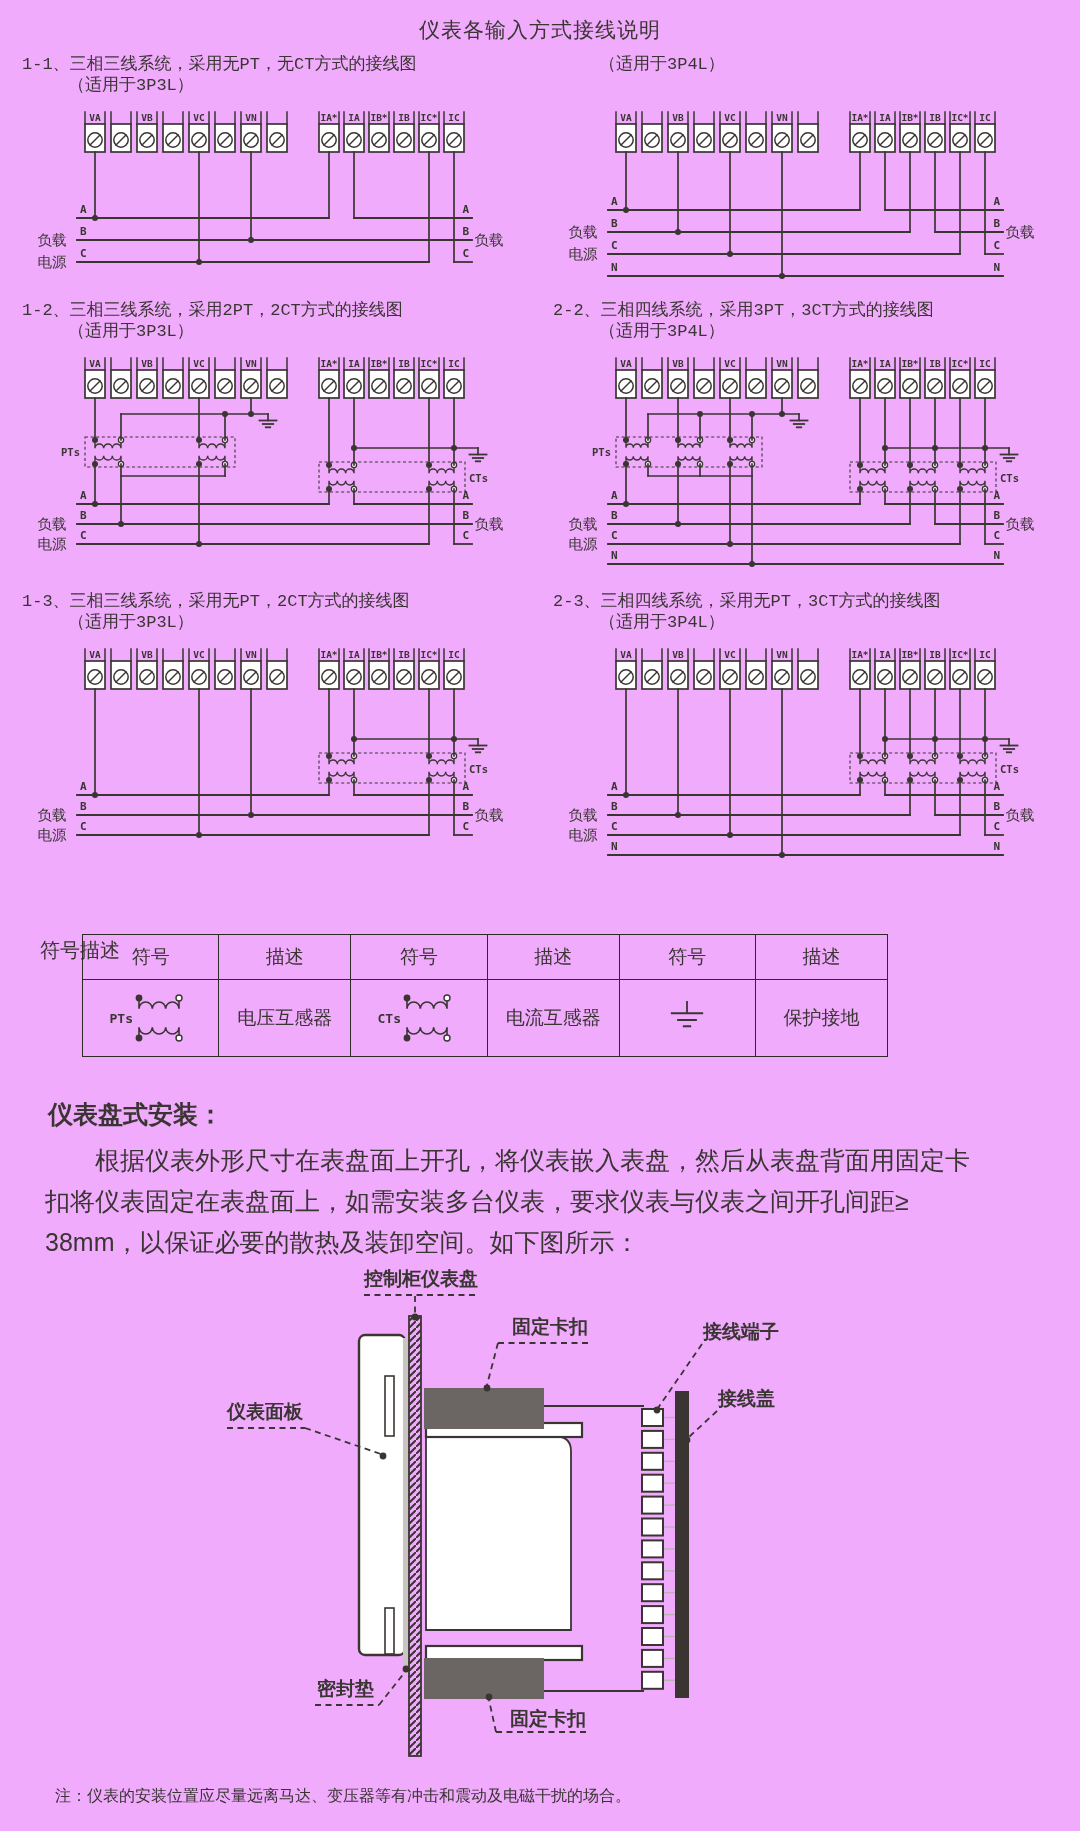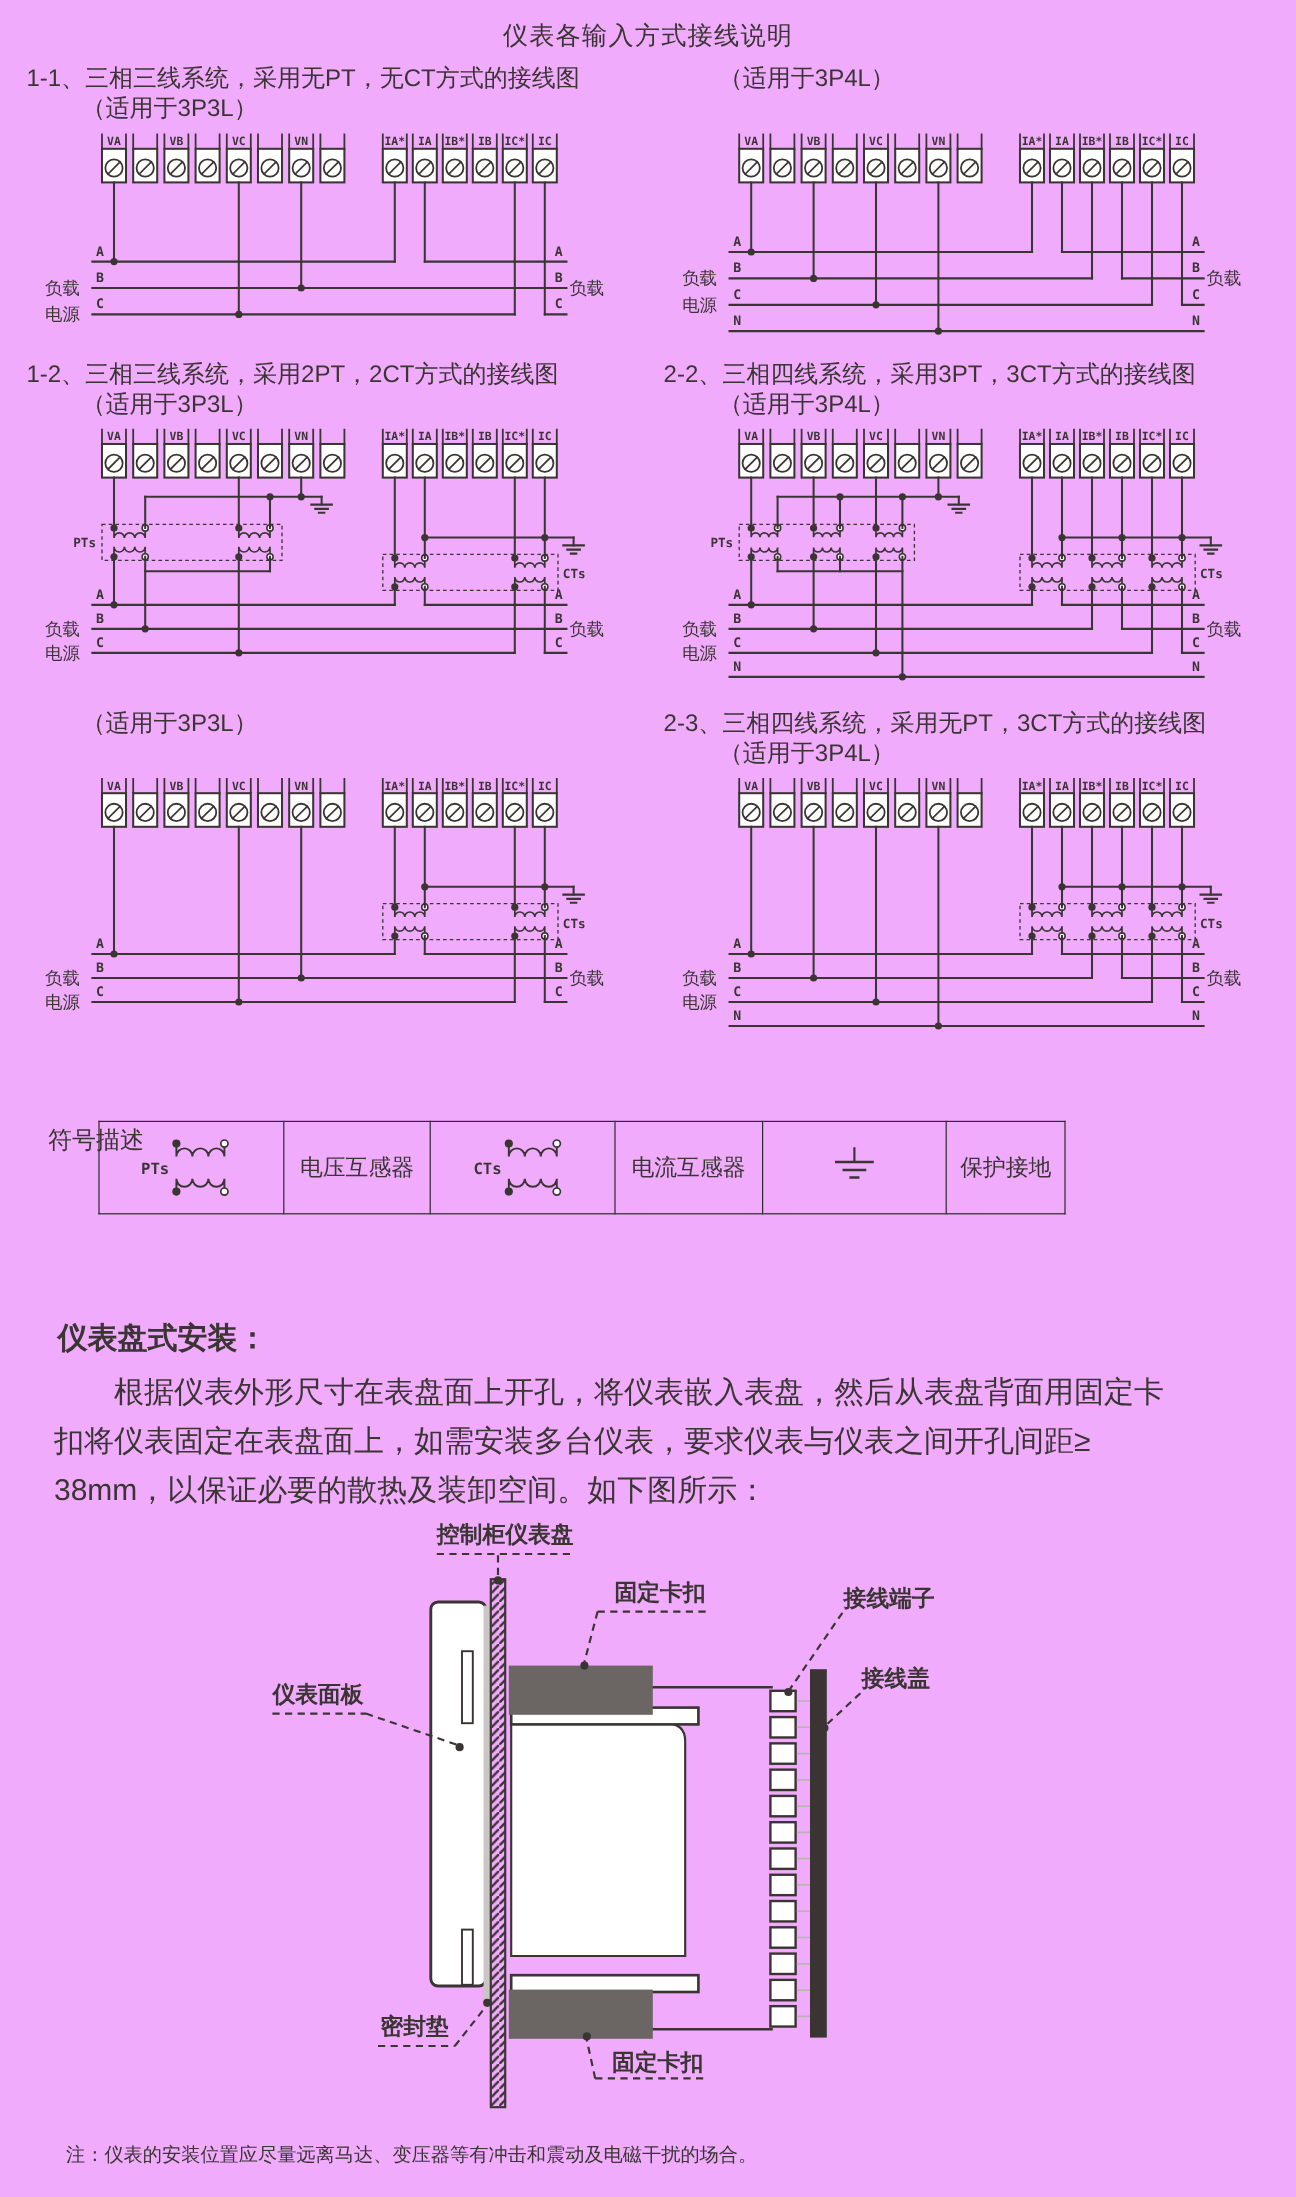--- a/index.html
+++ b/index.html
@@ -3,21 +3,21 @@
 <meta charset="utf-8">
 <style>
   html,body{margin:0;padding:0;background:#fff;}
   #page{position:relative;width:1080px;height:1831px;background:#f0abfc;overflow:hidden;
         font-family:"Liberation Sans",sans-serif;color:#3a3533;}
   .abs{position:absolute;}
   .title{top:16px;left:0;width:1080px;text-align:center;font-family:"Liberation Serif",serif;
          font-size:21px;letter-spacing:1px;}
   .grid{top:54px;left:22px;width:1036px;display:grid;grid-template-columns:505px 505px;
         column-gap:26px;row-gap:4px;}
-  .dg-h{font-family:Liberation Sans, sans-serif;font-size:20px;line-height:1.24;height:46px;margin-bottom:6px;white-space:nowrap;}
+  .dg-h{font-family:Liberation Mono, monospace;font-size:17px;line-height:1.24;height:46px;margin-bottom:6px;white-space:nowrap;}
   .dg-sub{padding-left:46px;}
   .sym-h{top:937px;left:40px;font-family:Liberation Serif, serif;font-size:20px;}
   table.symtab{position:absolute;top:934px;left:82px;width:806px;border-collapse:collapse;}
   table.symtab th,table.symtab td{border:1.6px solid #2e2a28;text-align:center;vertical-align:middle;
         font-family:"Liberation Serif",serif;color:#3a3533;}
   table.symtab th{height:42px;font-size:19px;font-weight:normal;width:134px;}
   table.symtab td{height:74px;font-size:19px;}
   .inst-h{top:1098px;left:48px;font-size:25px;font-weight:bold;font-family:Liberation Serif, serif;}
   .inst-p{top:1140px;left:45px;width:1000px;font-size:25px;line-height:41px;}
   .inst-p .ln1{text-indent:50px;}
@@ -623,20 +623,21 @@
             <text x="58" y="207" font-size="11" text-anchor="start" font-family="'DejaVu Sans Mono',monospace" font-weight="700" fill="#3a3533">N</text>
             <text x="447" y="207" font-size="11" text-anchor="end" font-family="'DejaVu Sans Mono',monospace" font-weight="700" fill="#3a3533">N</text>
             <text x="30" y="177" font-size="14.5" text-anchor="middle" font-family="'Liberation Sans',sans-serif" font-weight="500" fill="#3a3533">负载</text>
             <text x="30" y="197" font-size="14.5" text-anchor="middle" font-family="'Liberation Sans',sans-serif" font-weight="500" fill="#3a3533">电源</text>
             <text x="467" y="177" font-size="14.5" text-anchor="middle" font-family="'Liberation Sans',sans-serif" font-weight="500" fill="#3a3533">负载</text>
           </svg>
         </div>
     </div>
     <div class="cell">
       <div class="dg-h">
+        <div>1-3、三相三线系统，采用无PT，2CT方式的接线图</div>
         <div class="dg-sub">（适用于3P3L）</div>
       </div>
       <div class="dg-svg">
           <svg width="486" height="235" viewBox="0 0 486 235">
             <line x1="63" y1="6" x2="63" y2="18" stroke="#3a3533" stroke-width="1.5" stroke-linecap="square"></line>
             <line x1="83" y1="6" x2="83" y2="18" stroke="#3a3533" stroke-width="1.5" stroke-linecap="square"></line>
             <rect x="63" y="18" width="20" height="28" fill="#fff" stroke="#3a3533" stroke-width="1.7"></rect>
             <circle cx="73" cy="34" r="7.2" fill="none" stroke="#3a3533" stroke-width="1.5"></circle>
             <line x1="68" y1="39" x2="78" y2="29" stroke="#3a3533" stroke-width="1.4" stroke-linecap="square"></line>
             <text x="73" y="15" font-size="9.5" text-anchor="middle" font-family="'DejaVu Sans Mono',monospace" font-weight="700" fill="#3a3533">VA</text>
@@ -921,20 +922,28 @@
             <text x="467" y="177" font-size="14.5" text-anchor="middle" font-family="'Liberation Sans',sans-serif" font-weight="500" fill="#3a3533">负载</text>
           </svg>
         </div>
     </div>
   </div>
 
   <div class="abs sym-h">符号描述</div>
 
   <table class="symtab">
     <tbody>
+        <tr>
+      <th>符号</th>
+      <th>描述</th>
+      <th>符号</th>
+      <th>描述</th>
+      <th>符号</th>
+      <th>描述</th>
+    </tr>
     <tr>
       <td id="sym-pt">
             <svg width="120" height="54" viewBox="0 0 120 54" style="margin:0 auto">
               <path d="M 48 7 L 48 17.666666666666668 a 6.666666666666667 6.666666666666667 0 0 1 13.333333333333334 0 a 6.666666666666667 6.666666666666667 0 0 1 13.333333333333334 0 a 6.666666666666667 6.666666666666667 0 0 1 13.333333333333334 0 L 88 7" fill="none" stroke="#3a3533" stroke-width="1.6"></path>
               <path d="M 48 47 L 48 36.333333333333336 a 6.666666666666667 6.666666666666667 0 0 0 13.333333333333334 0 a 6.666666666666667 6.666666666666667 0 0 0 13.333333333333334 0 a 6.666666666666667 6.666666666666667 0 0 0 13.333333333333334 0 L 88 47" fill="none" stroke="#3a3533" stroke-width="1.6"></path>
               <circle cx="48" cy="7" r="3.4" fill="#3a3533"></circle>
               <circle cx="88" cy="7" r="3" fill="#fff" stroke="#3a3533" stroke-width="1.4"></circle>
               <circle cx="48" cy="47" r="3.4" fill="#3a3533"></circle>
               <circle cx="88" cy="47" r="3" fill="#fff" stroke="#3a3533" stroke-width="1.4"></circle>
               <text x="42" y="32" font-size="13" text-anchor="end" font-family="'DejaVu Sans Mono',monospace" font-weight="700" fill="#3a3533">PTs</text>

